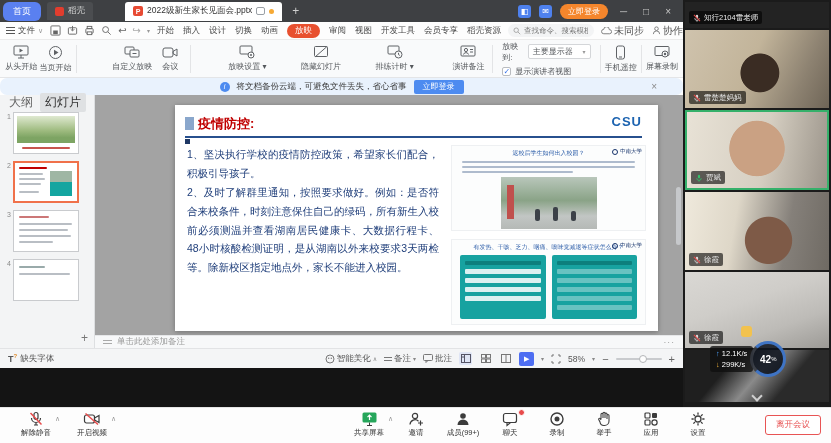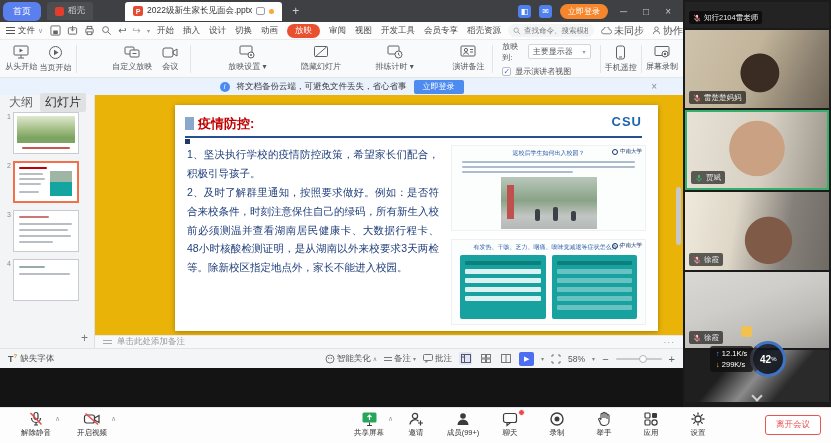--- a/index.html
+++ b/index.html
@@ -47,40 +47,40 @@
   .rbtn { width:46px; display:flex; flex-direction:column; align-items:center; gap:2px; font-size:8px; color:#55585c; }
   .rbtn.wide { width:56px;margin-left:32px; }
   .rbtn svg { display:block; }
   .vsep { width:1px; height:28px; background:#e3e4e6; margin:0 3px; flex:none; }
   .disp-group { display:flex; flex-direction:column; gap:3px; font-size:8px; color:#55585c; padding:0 6px; }
   .disp-row { display:flex; align-items:center; gap:4px; }
   .select-box { background:#fff; border:1px solid #d4d6d9; border-radius:2px; padding:1px 4px; width:74px; display:flex; justify-content:space-between; align-items:center; }
   .chk { width:9px; height:9px; border:1px solid #b9bcc0; border-radius:2px; color:#3a74e8; font-size:8px; line-height:8px; text-align:center; background:#fff; }
 
   
-  .notice { position:absolute; left:0; top:78px; width:683px; height:17px; background:#e9f2fd; display:flex; align-items:center; justify-content:center; gap:7px; font-size:8.5px; color:#3c3c3c; }
+  .notice { position:absolute; left:0; top:78px; width:683px; height:17px; background:#e9f2fd; display:flex; align-items:center; justify-content:center; gap:7px; font-size:8.5px; color:#3c3c3c;border-radius:7px; }
   .info-i { width:10px; height:10px; border-radius:50%; background:#4d8bf0; color:#fff; font-size:7px; display:flex; align-items:center; justify-content:center; font-style:italic; }
   .notice-btn { background:#4d8bf0; color:#fff; font-size:8px; padding:1.5px 9px; border-radius:2px; }
   .notice-x { position:absolute; right:26px; color:#8a8a8a; font-size:10px; }
 
   
   .wbody { position:absolute; left:0; top:95px; width:683px; height:253px; display:flex; }
   .panel { width:95px; background:#f3f4f5; border-right:1px solid #dddfe1; position:relative; }
   .panel-tabs { height:15px; display:flex; align-items:center; font-size:12px; color:#666; gap:2px; padding-left:4px; }
   .ptab { padding:1px 5px; }
   .ptab.active { background:#dfe1e3; border-radius:2px; color:#333; }
   .thumbs { position:absolute; top:17px; left:0; right:0; bottom:0; overflow:hidden; }
   .thumb-row { display:flex; gap:2px; margin:0 0 7px 2px; }
   .tnum { width:9px; font-size:7px; color:#8a8a8a; text-align:right; padding-top:1px; }
   .thumb { width:66px; height:42px; background:#fff; border:1px solid #c9cbce; position:relative; overflow:hidden; }
   .thumb.sel { border:2px solid #f0714a; }
   .th-line { position:absolute; height:2px; background:#b9bec4; border-radius:1px; }
   .panel-add { position:absolute; bottom:3px; right:6px; color:#777; font-size:12px; }
 
-  .editor { flex:1; position:relative; background:#eab308; }
+  .editor { flex:1; position:relative; background:#a3a3a3; }
   .slide { position:absolute; left:80px; top:10px; width:483px; height:226px; background:#fff; box-shadow:0 1px 5px rgba(0,0,0,.3); }
   .slide-head { position:absolute; top:9px; left:10px; right:16px; }
   .bullet-sq { display:inline-block; width:9px; height:13px; background:#8aa7cc; vertical-align:-2px; }
   .stitle { color:#c00000; font-weight:bold; font-size:13px; margin-left:4px; }
   .csu { position:absolute; right:0; top:0; color:#1c63b0; font-weight:bold; font-size:13px; letter-spacing:1px; }
   .hline { margin-top:3px; height:2px; background:#27508e; }
   .hline-sq { width:5px; height:5px; background:#1f3864; margin-top:1px; }
   .cols { position:absolute; top:40px; left:12px; right:12px; bottom:6px; display:flex; gap:12px; }
   .textcol { width:252px; color:#1f3e7a; font-size:10.5px; line-height:1.8; text-align:justify; }
   .imgcol { flex:1; display:flex; flex-direction:column; gap:8px; }

